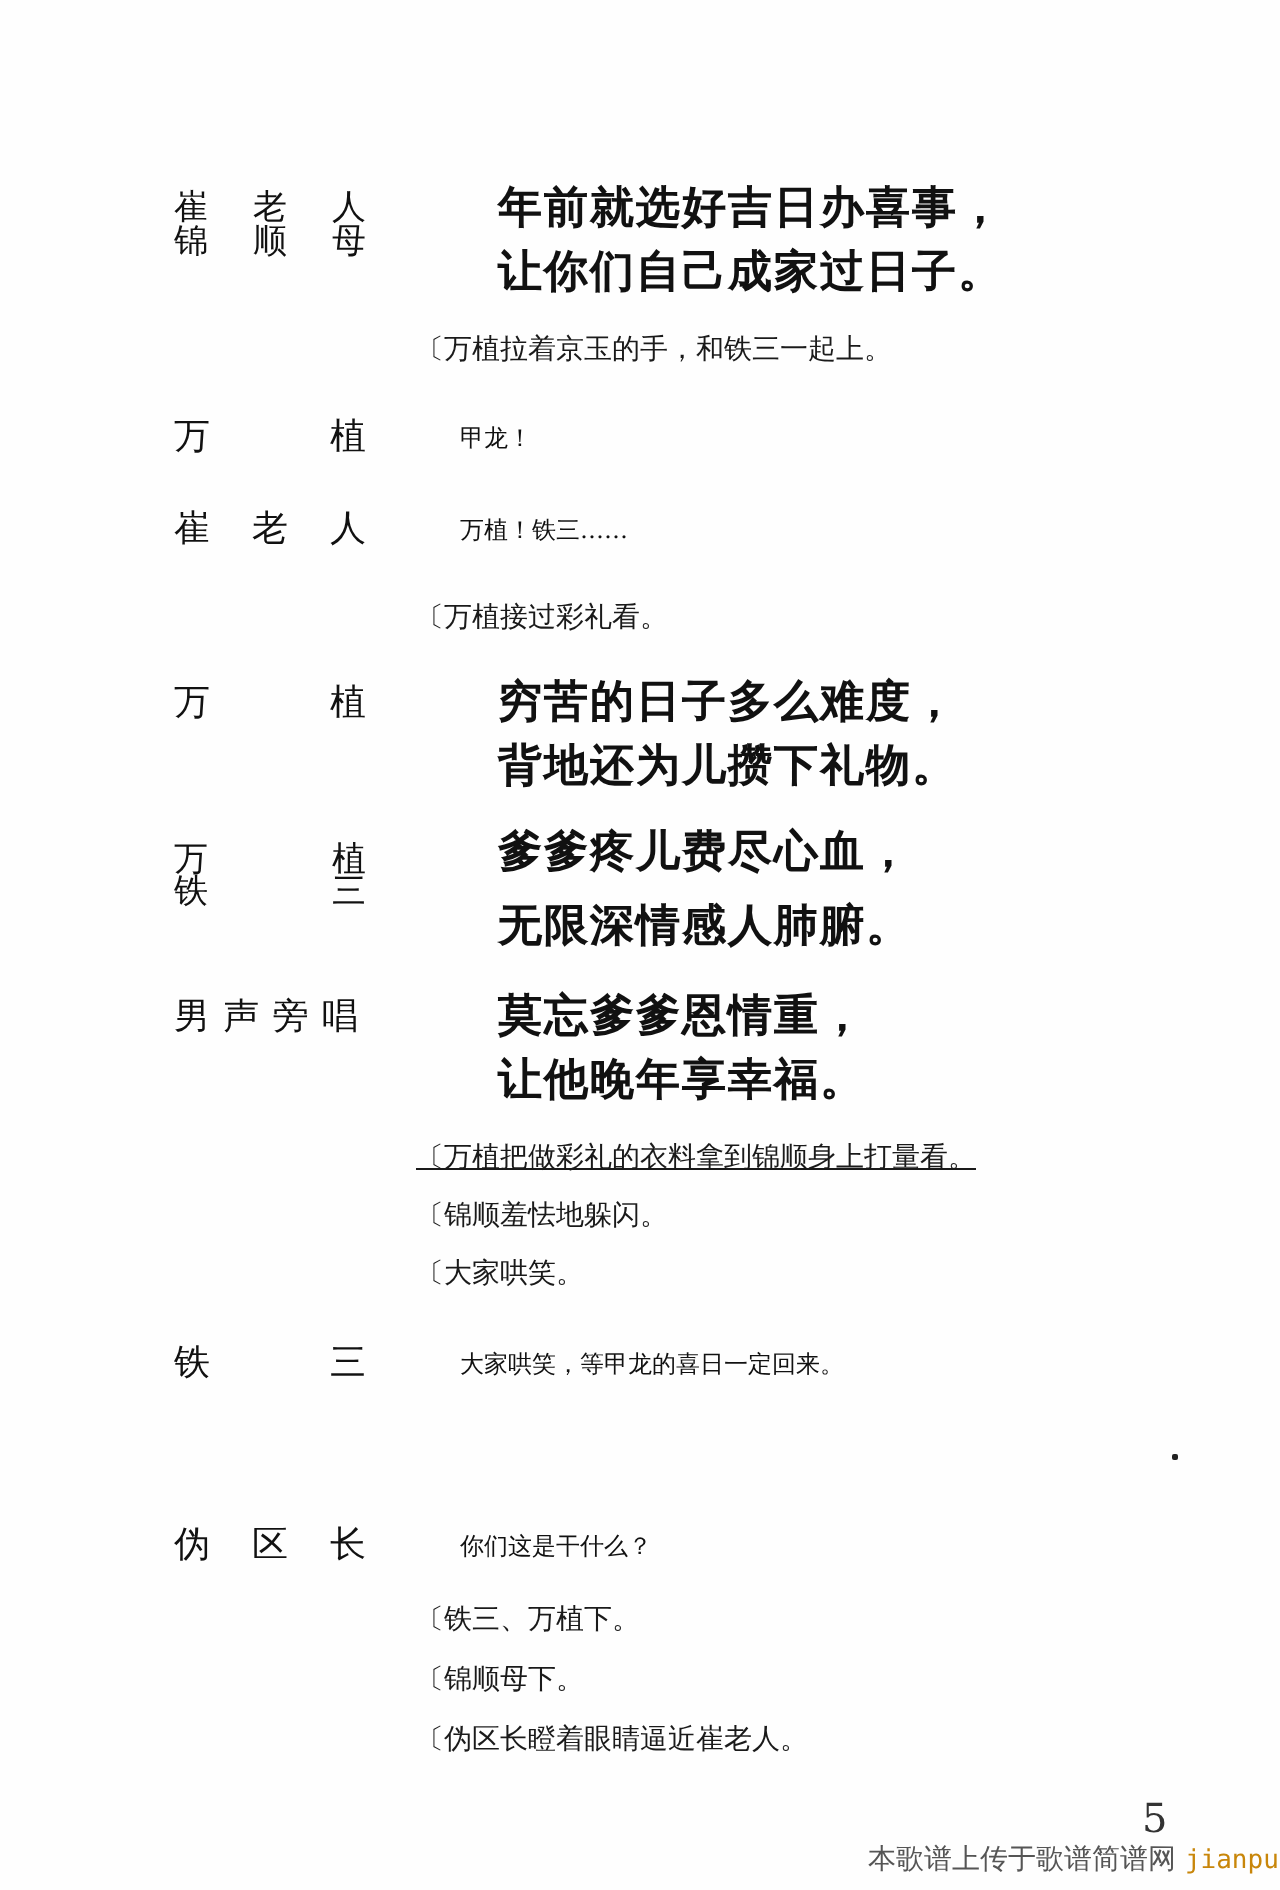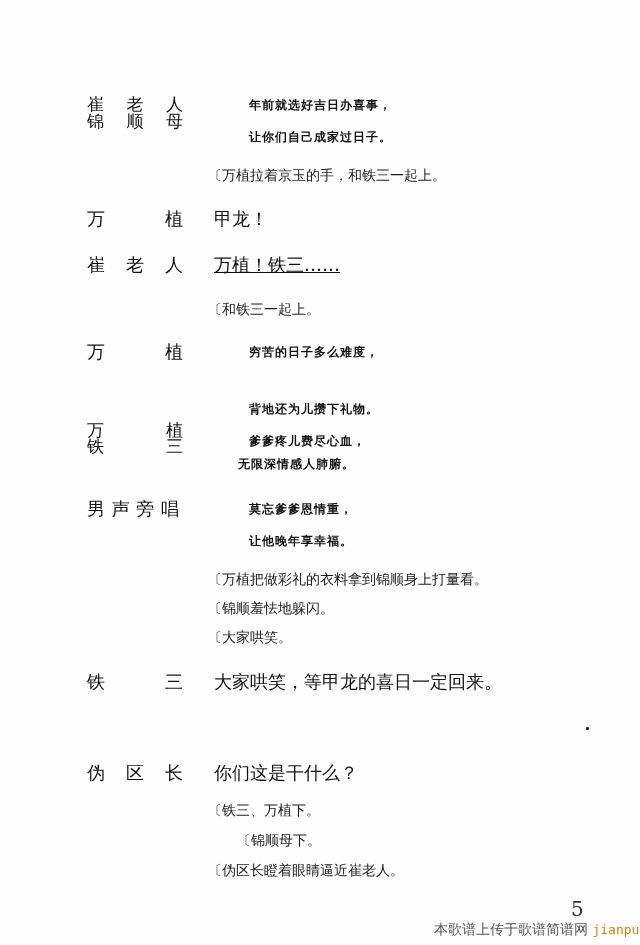--- a/index.html
+++ b/index.html
@@ -35,28 +35,29 @@
     .speaker span { display: inline-block; }
     .speaker.small {
       font-size: 17px;
       line-height: 17px;
     }
 
     
     .lyric {
       font-family: "DejaVu Sans", "Liberation Sans", sans-serif;
       font-weight: bold;
-      font-size: 12px;
+      font-size: 22px;
       line-height: 18px;
       letter-spacing: 1px;
     }
     
     .spoken {
-      font-size: 18px;
+      font-size: 12px;
       line-height: 18px;
+      margin-left: 16px;
     }
     
     .direction {
       font-size: 14px;
       line-height: 14px;
       color: #1a1a1a;
     }
 
     .page-number {
       font-size: 20px;
@@ -101,72 +102,72 @@
     <span>万</span>
     <span>植</span>
   </div>
   <div class="abs spoken" style="left:214px; top:210px;">甲龙！</div>
 
   <div class="abs speaker" style="left:87px; top:256px;">
     <span>崔</span>
     <span>老</span>
     <span>人</span>
   </div>
-  <div class="abs spoken" style="left:214px; top:256px;text-decoration:underline;">万植！铁三……</div>
+  <div class="abs spoken" style="left:214px; top:256px;">万植！铁三……</div>
 
-  <div class="abs direction" style="left:208px; top:302px;">〔和铁三一起上。</div>
+  <div class="abs direction" style="left:208px; top:302px;">〔万植接过彩礼看。</div>
 
   <div class="abs speaker" style="left:87px; top:343px;">
     <span>万</span>
     <span>植</span>
   </div>
   <div class="abs lyric" style="left:249px; top:343px;">穷苦的日子多么难度，</div>
-  <div class="abs lyric" style="left:249px; top:375px;margin-top:25px;">背地还为儿攒下礼物。</div>
+  <div class="abs lyric" style="left:249px; top:375px;">背地还为儿攒下礼物。</div>
 
   <div class="abs speaker small" style="left:87px; top:422px;">
     <span>万</span>
     <span>植</span>
   </div>
   <div class="abs speaker small" style="left:87px; top:438px;">
     <span>铁</span>
     <span>三</span>
   </div>
-  <div class="abs lyric" style="left:249px; top:432px;">爹爹疼儿费尽心血，</div>
-  <div class="abs lyric" style="left:238px; top:455px;">无限深情感人肺腑。</div>
+  <div class="abs lyric" style="left:249px; top:418px;">爹爹疼儿费尽心血，</div>
+  <div class="abs lyric" style="left:249px; top:455px;">无限深情感人肺腑。</div>
 
   <div class="abs speaker" style="left:87px; top:500px; width:92px;">
     <span>男</span>
     <span>声</span>
     <span>旁</span>
     <span>唱</span>
   </div>
   <div class="abs lyric" style="left:249px; top:500px;">莫忘爹爹恩情重，</div>
   <div class="abs lyric" style="left:249px; top:532px;">让他晚年享幸福。</div>
 
-  <div class="abs direction" style="left:208px; top:572px;">〔万植把做彩礼的衣料拿到锦顺身上打量看。</div>
+  <div class="abs direction" style="left:208px; top:572px;text-decoration:underline;">〔万植把做彩礼的衣料拿到锦顺身上打量看。</div>
   <div class="abs direction" style="left:208px; top:601px;">〔锦顺羞怯地躲闪。</div>
   <div class="abs direction" style="left:208px; top:630px;">〔大家哄笑。</div>
 
   <div class="abs speaker" style="left:87px; top:673px;">
     <span>铁</span>
     <span>三</span>
   </div>
   <div class="abs spoken" style="left:214px; top:673px;">大家哄笑，等甲龙的喜日一定回来。</div>
 
   <div class="abs speck" style="left:586px; top:727px;"></div>
 
   <div class="abs speaker" style="left:87px; top:764px;">
     <span>伪</span>
     <span>区</span>
     <span>长</span>
   </div>
   <div class="abs spoken" style="left:214px; top:764px;">你们这是干什么？</div>
 
   <div class="abs direction" style="left:208px; top:803px;">〔铁三、万植下。</div>
-  <div class="abs direction" style="left:208px; top:833px;margin-left:29px;">〔锦顺母下。</div>
+  <div class="abs direction" style="left:208px; top:833px;">〔锦顺母下。</div>
   <div class="abs direction" style="left:208px; top:863px;">〔伪区长瞪着眼睛逼近崔老人。</div>
 
   <div class="abs page-number" style="left:571px; top:897px;">5</div>
   <div class="abs watermark" style="left:434px; top:921px;">
     <span>本歌谱上传于歌谱简谱网</span>
     <span class="site">jianpu.cn</span>
   </div>
 
 </div>
 

